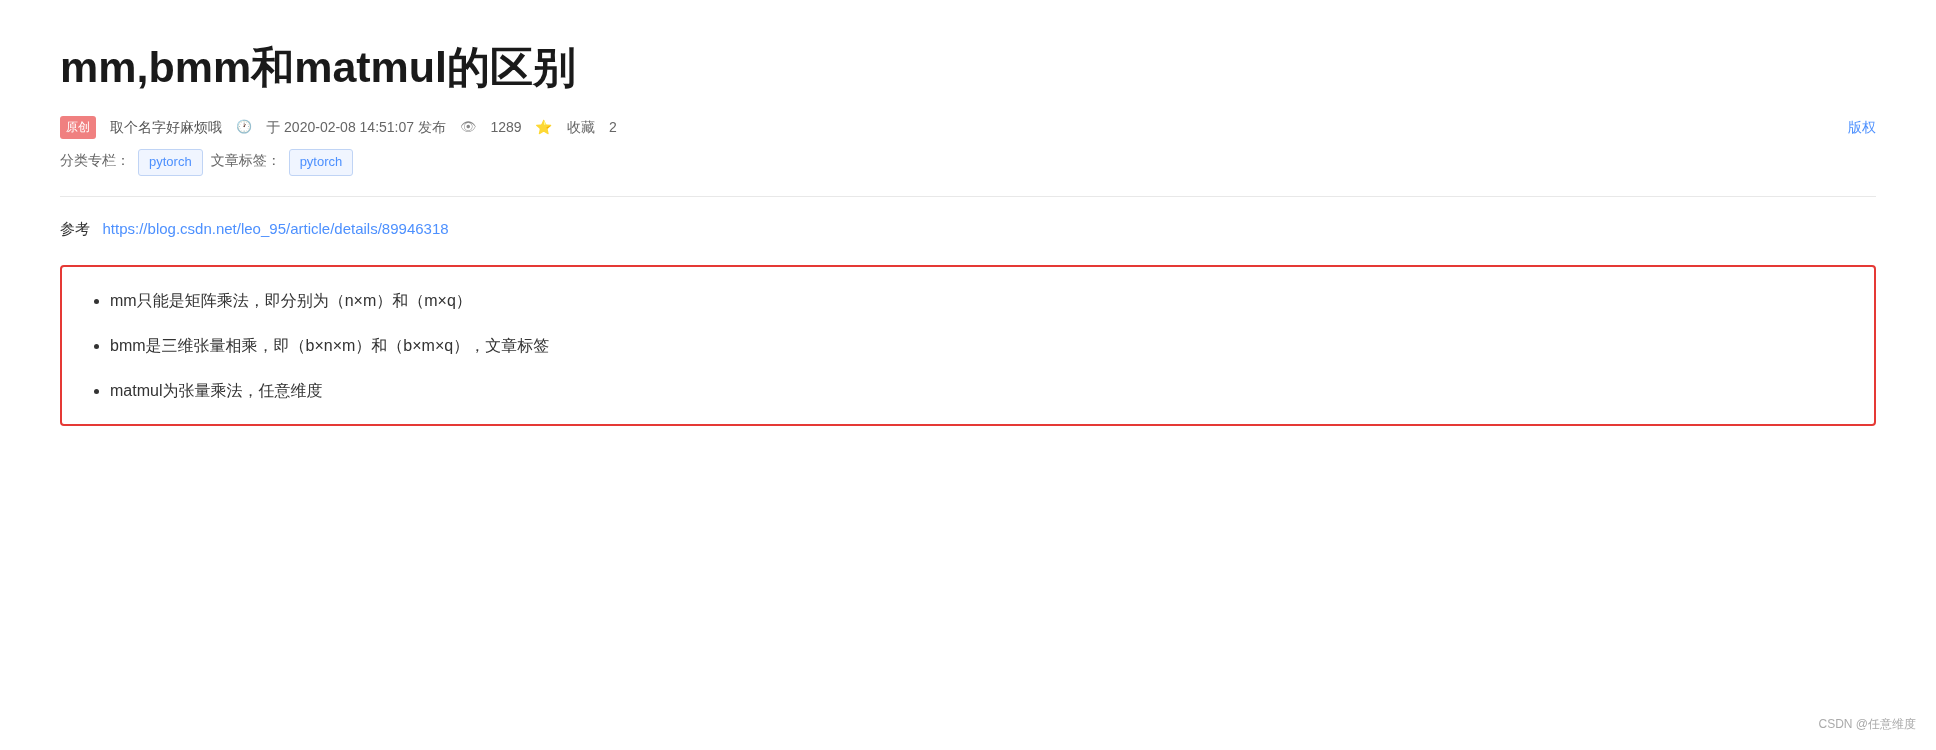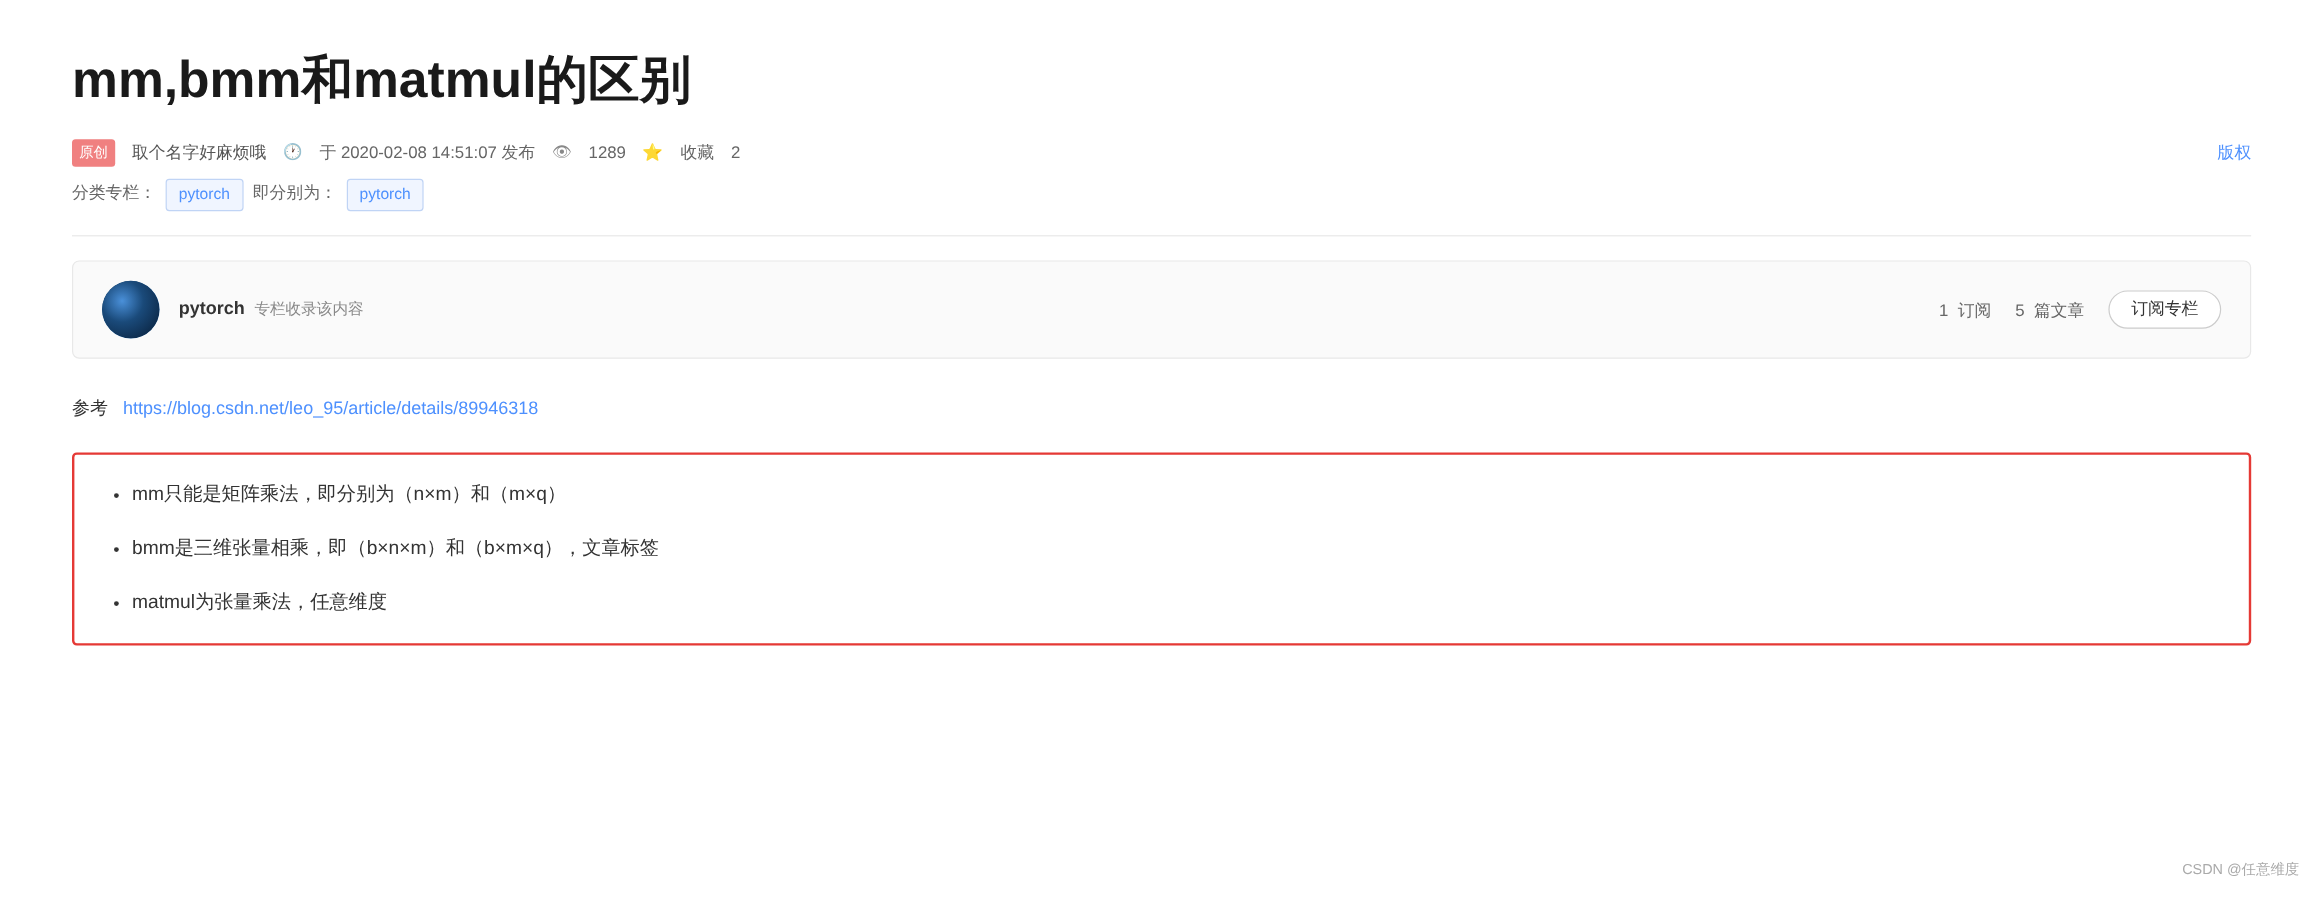--- a/index.html
+++ b/index.html
@@ -241,45 +241,26 @@
 
     <span class="meta-collect">2</span>
 
     <a class="copyright-link" href="#">版权</a>
   </div>
 
   <div class="tags-row">
     <span class="tag-label">分类专栏：</span>
     <span class="tag-badge">pytorch</span>
 
-    <span class="tag-label">即分别为：</span>
+    <span class="tag-label">文章标签：</span>
     <span class="tag-badge">pytorch</span>
   </div>
 
   <hr class="divider">
 
-  <div class="column-banner">
-    <div class="column-avatar">
-      <div class="column-avatar-inner"></div>
-    </div>
-
-    <div class="column-info"><span style="font-weight:600;color:#333;font-size:15px;">pytorch</span><span style="color:#888;font-size:13px;margin-left:8px;">专栏收录该内容</span></div>
-
-    <div class="column-stats">
-      <span>
-        <span>1</span>
-        &nbsp;<span>订阅</span>
-      </span>
-      <span>
-        <span>5</span>
-        &nbsp;<span>篇文章</span>
-      </span>
-      <button class="subscribe-button">订阅专栏</button>
-    </div>
-  </div>
 
   <div class="reference-section">
     <span>参考</span>
     &nbsp;
     <a class="reference-link" href="#">https://blog.csdn.net/leo_95/article/details/89946318</a>
   </div>
 
   <div class="content-box">
     <ul class="content-list">
       <li>mm只能是矩阵乘法，即分别为（n×m）和（m×q）</li>

